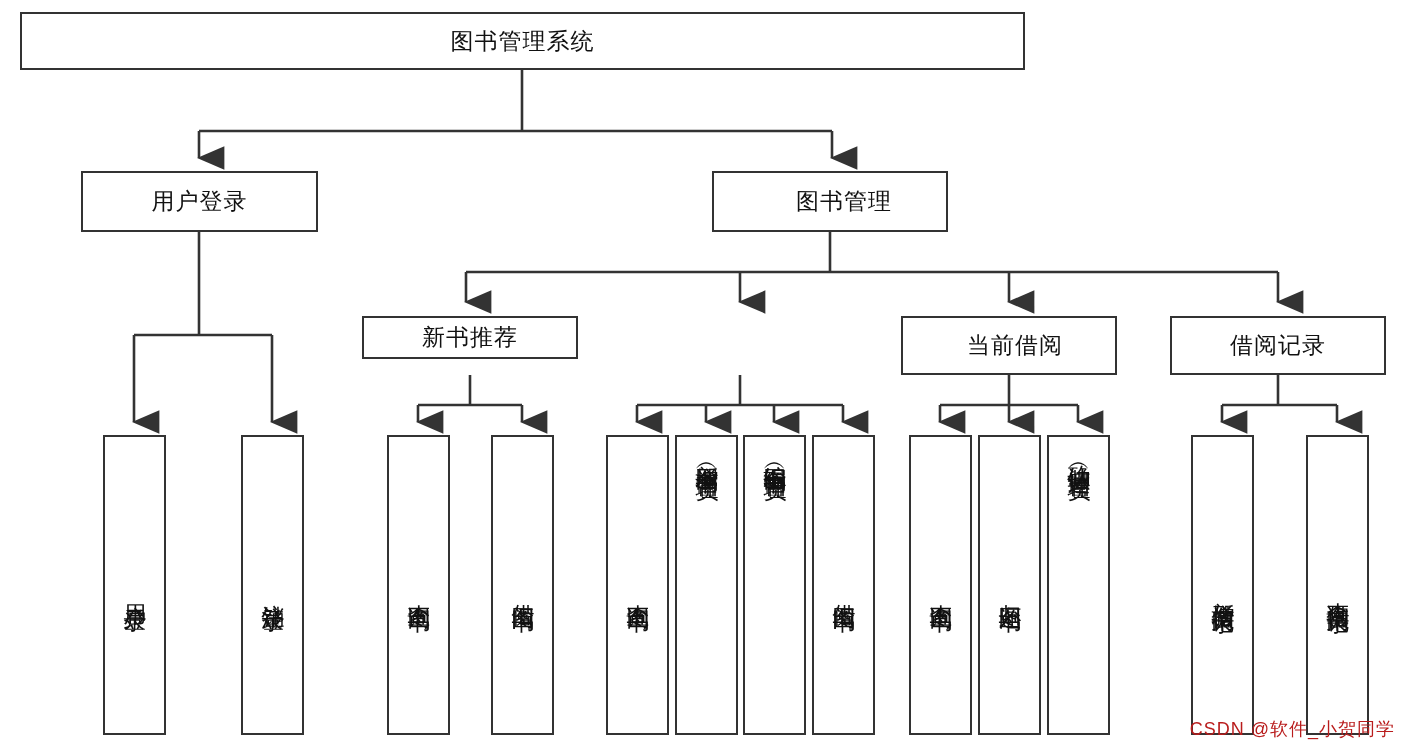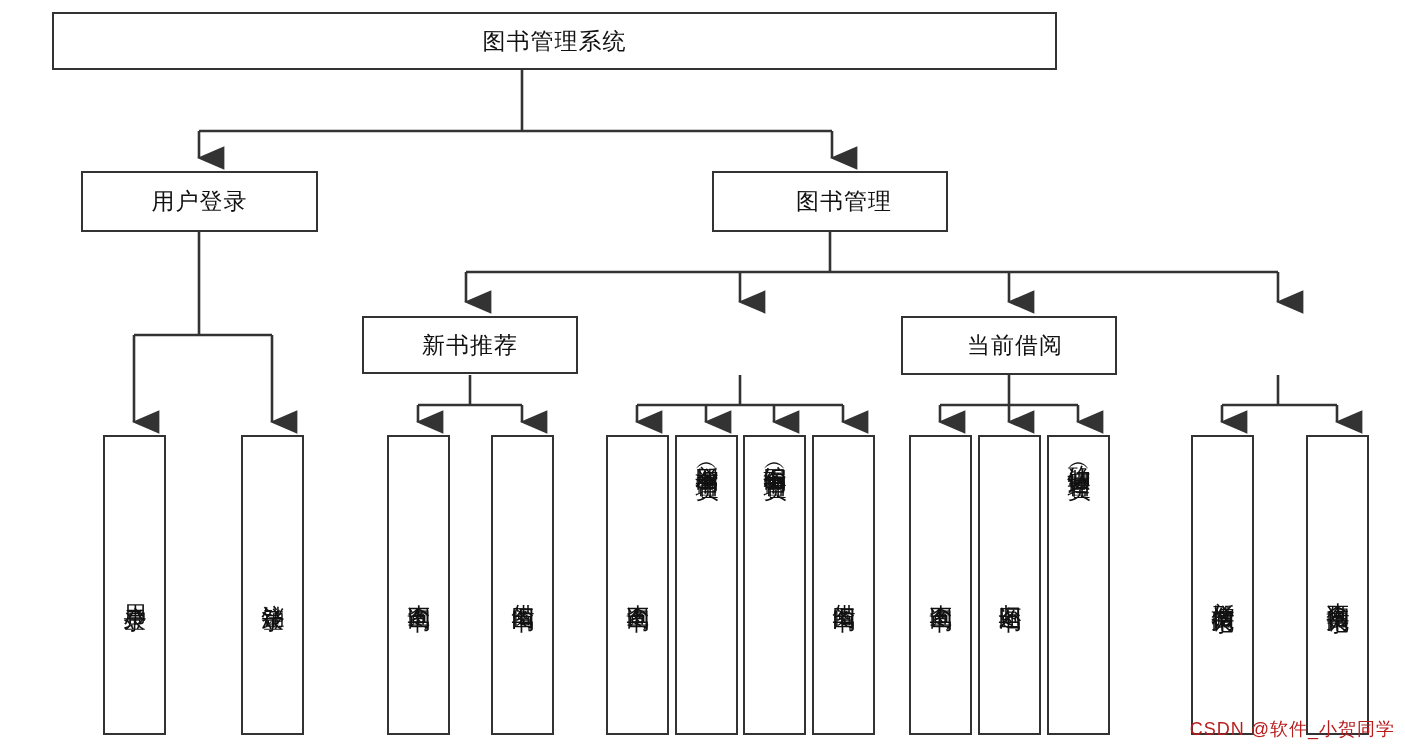--- a/index.html
+++ b/index.html
@@ -120,41 +120,44 @@
       <path d="M 1009 405 L 1009 422" marker-end="url(#arrowdown)"></path>
       <path d="M 1078 405 L 1078 422" marker-end="url(#arrowdown)"></path>
 
       <path d="M 1278 375 L 1278 405"></path>
       <path d="M 1222 405 L 1337 405"></path>
       <path d="M 1222 405 L 1222 422" marker-end="url(#arrowdown)"></path>
       <path d="M 1337 405 L 1337 422" marker-end="url(#arrowdown)"></path>
     </g>
   </svg>
 
-  <div class="node horiz" style="left:20px; top:12px; width:1005px; height:58px;margin-left:32px;">
+  <div class="node horiz" style="left:20px; top:12px; width:1005px; height:58px;">
     <span>图书管理系统</span>
   </div>
 
   <div class="node horiz" style="left:81px; top:171px; width:237px; height:61px;">
     <span>用户登录</span>
   </div>
 
   <div class="node horiz" style="left:712px; top:171px; width:236px; height:61px;padding-left:28px;">
     <span>图书管理</span>
   </div>
 
-  <div class="node horiz" style="left:362px; top:316px; width:216px; height:58px;">
+  <div class="node horiz" style="left:362px; top:316px; width:216px; height:43px;">
     <span>新书推荐</span>
   </div>
 
 
   <div class="node horiz" style="left:901px; top:316px; width:216px; height:59px;padding-left:12px;">
     <span>当前借阅</span>
   </div>
 
+  <div class="node horiz" style="left:1170px; top:316px; width:216px; height:59px;">
+    <span>借阅记录</span>
+  </div>
 
   <div class="node vert center" style="left:103px; top:435px; width:63px; height:300px;">
     <span class="vert-label">用户登录</span>
   </div>
 
   <div class="node vert center" style="left:241px; top:435px; width:63px; height:300px;">
     <span class="vert-label">注销登录</span>
   </div>
 
   <div class="node vert center" style="left:387px; top:435px; width:63px; height:300px;">

